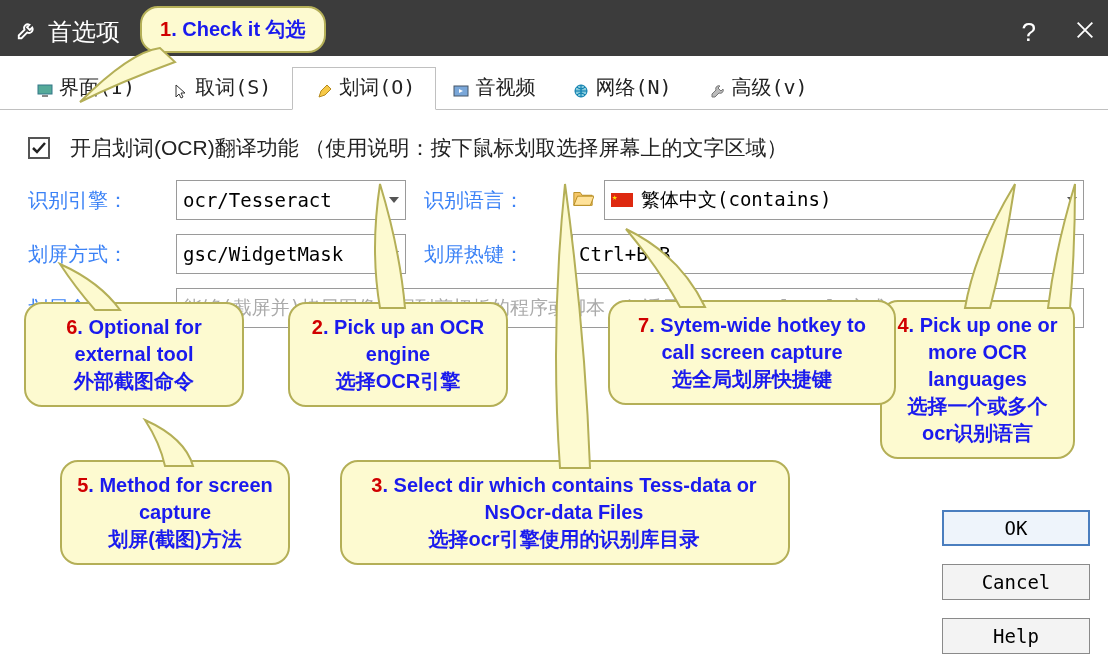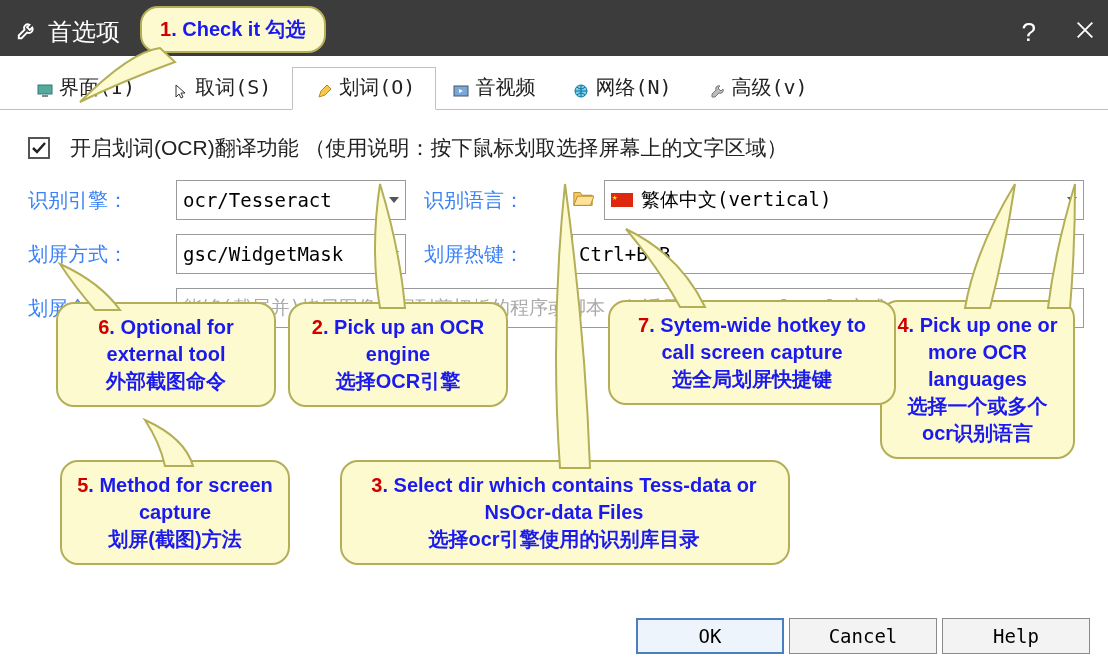--- a/index.html
+++ b/index.html
@@ -100,21 +100,21 @@
   .folder-icn { width: 22px; height: 20px; }
   .flag { width: 22px; height: 14px; background: #de2910; display:inline-block; position: relative; }
   .flag::after { content:"★"; color:#ffde00; font-size:9px; position:absolute; left:1px; top:-1px; }
 
   .placeholder { color: #aaa; }
 
   .buttons {
     position: absolute;
     right: 18px;
     bottom: 12px;
-    display: flex; gap: 5px;
+    display: flex; gap: 18px; flex-direction: column;
   }
   .btn {
     width: 148px; height: 36px;
     border: 1px solid #8a8a8a;
     background: #f3f3f3;
     font-family: "NSimSun","SimSun",monospace;
     font-size: 19px;
     display: flex; align-items: center; justify-content: center;
   }
   .btn.primary { border: 2px solid #4a7ebf; background:#eef4fb; }
@@ -231,21 +231,21 @@
     <div class="fld-label">识别语言：</div>
     <div class="lang-row">
       <span>
         <svg class="folder-icn" viewBox="0 0 24 20">
             <path d="M2 4h7l2 3h11v11H2z" fill="#f5c668" stroke="#b58a1e"></path>
             <path d="M2 18 L6 8 H24 L20 18 Z" fill="#ffe29a" stroke="#b58a1e"></path>
           </svg>
       </span>
       <div class="combo" style="flex:1">
         <span class="flag"></span>
-        <span style="margin-left:8px">繁体中文(vertical)</span>
+        <span style="margin-left:8px">繁体中文(contains)</span>
         <span class="caret"></span>
       </div>
     </div>
 
     <div class="fld-label">划屏方式：</div>
     <div class="combo">
       <span>gsc/WidgetMask</span>
       <span class="caret"></span>
     </div>
     <div class="fld-label">划屏热键：</div>
@@ -305,21 +305,21 @@
 </svg>
 <svg style="position:absolute; left:1040px; top:180px;" width="60" height="130">
   <path d="M8 128 Q15 70 35 4 Q35 70 30 128 Z" fill="#fdfad0" stroke="#b4af57" stroke-width="2"></path>
 </svg>
 
 <div class="callout" style="left:60px; top:460px; width:230px;">
   <span class="num">5</span><span>. Method for screen capture</span>
   <span class="cn">划屏(截图)方法</span>
 </div>
 
-<div class="callout" style="left:56px; top:302px; width:220px;">
+<div class="callout" style="left:24px; top:302px; width:220px;">
   <span class="num">6</span><span>. Optional for external tool</span>
   <span class="cn">外部截图命令</span>
 </div>
 <svg style="position:absolute; left:55px; top:262px;" width="90" height="50">
   <path d="M40 48 Q20 25 5 2 Q45 20 65 48 Z" fill="#fdfad0" stroke="#b4af57" stroke-width="2"></path>
 </svg>
 <svg style="position:absolute; left:135px; top:418px;" width="100" height="50">
   <path d="M30 48 Q25 25 10 2 Q50 20 58 48 Z" fill="#fdfad0" stroke="#b4af57" stroke-width="2"></path>
 </svg>
 

